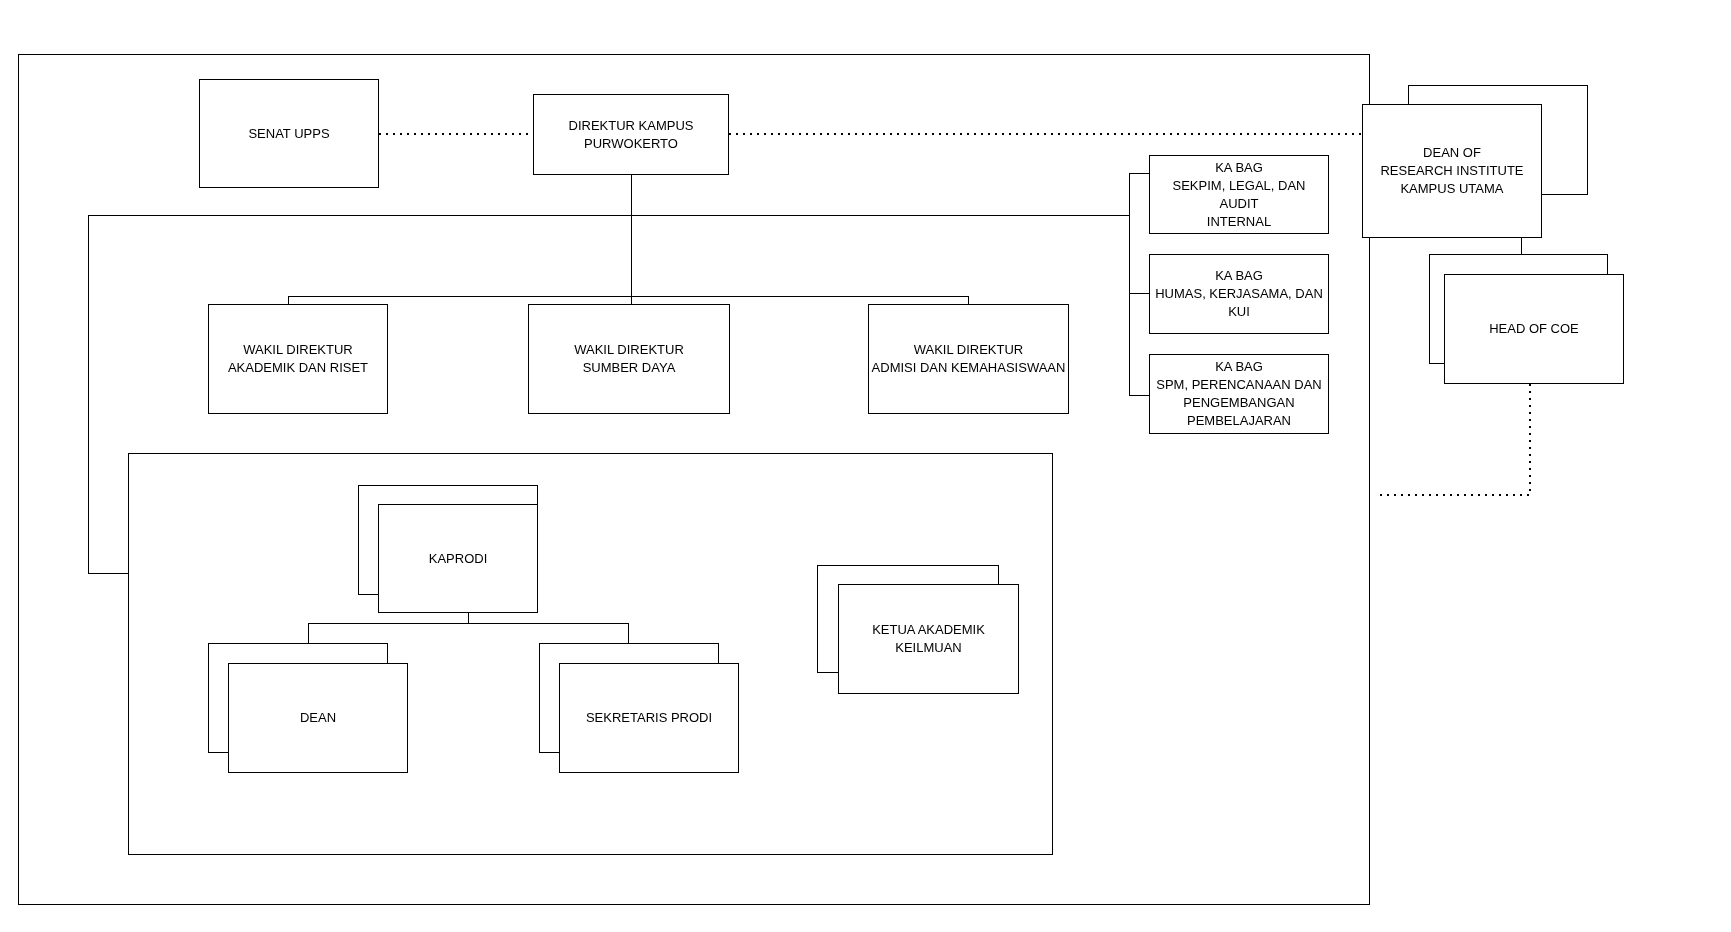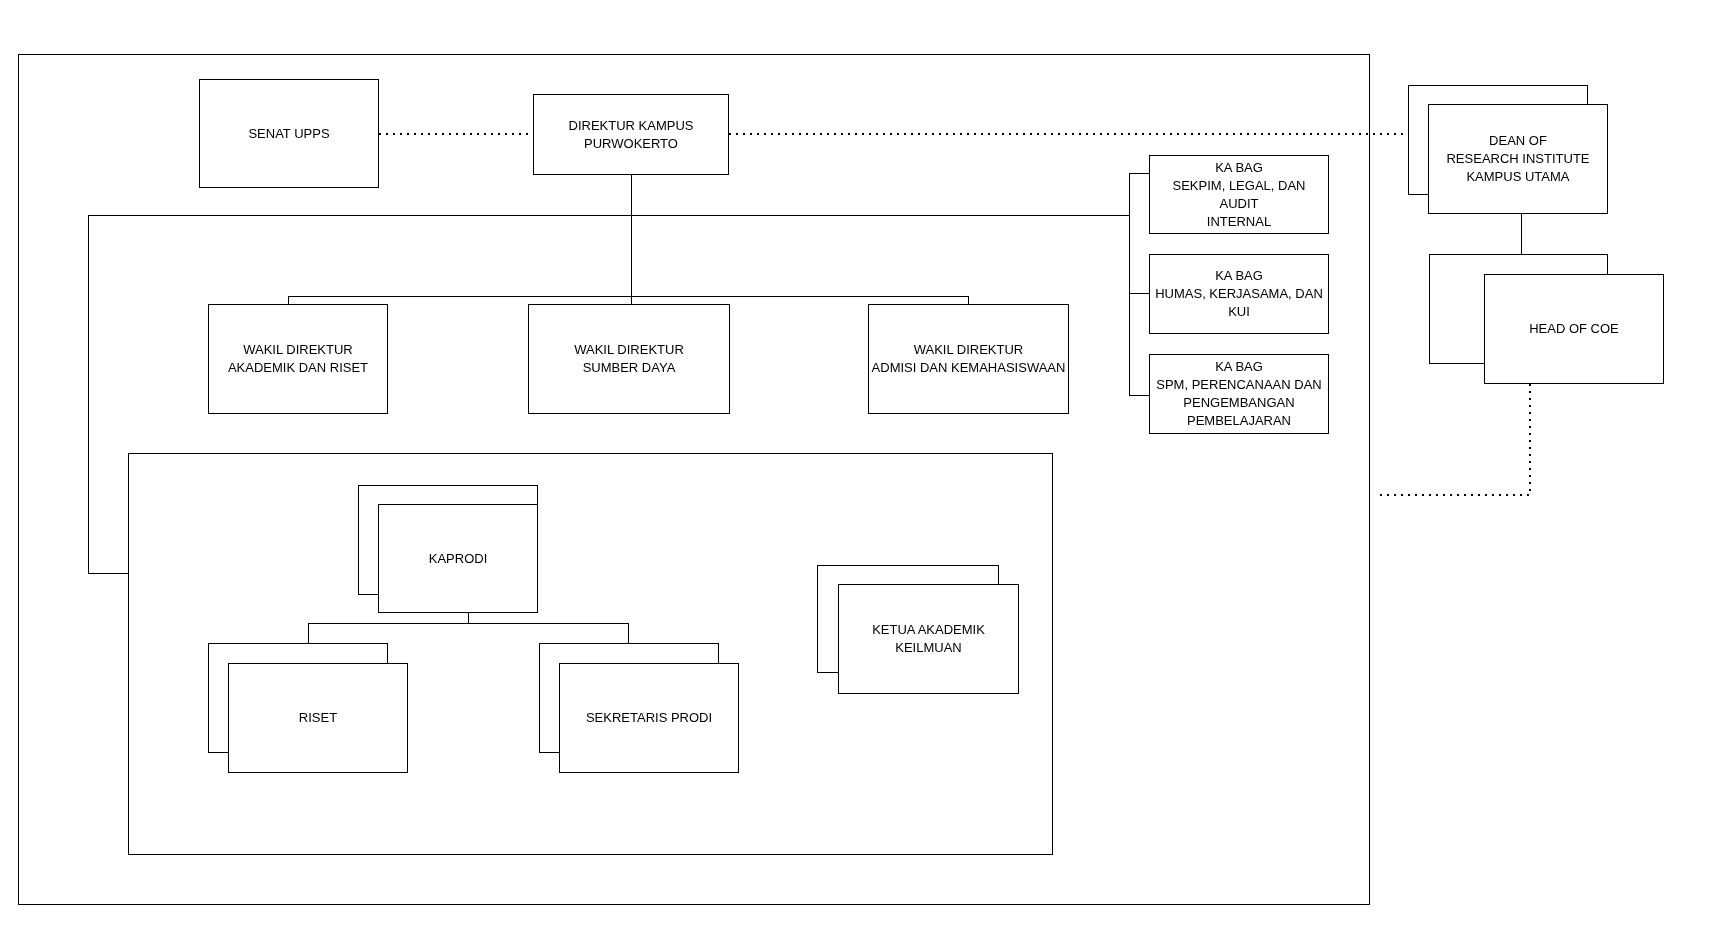--- a/index.html
+++ b/index.html
@@ -123,39 +123,39 @@
 PEMBELAJARAN</span>
   </div>
 
   <div class="backbox" style="left:358px; top:485px; width:180px; height:110px;"></div>
   <div class="node" style="left:378px; top:504px; width:160px; height:109px;">
     <span class="lbl">KAPRODI</span>
   </div>
 
   <div class="backbox" style="left:208px; top:643px; width:180px; height:110px;"></div>
   <div class="node" style="left:228px; top:663px; width:180px; height:110px;">
-    <span class="lbl">RISET</span>
+    <span class="lbl">DEAN</span>
   </div>
 
   <div class="backbox" style="left:539px; top:643px; width:180px; height:110px;"></div>
   <div class="node" style="left:559px; top:663px; width:180px; height:110px;">
     <span class="lbl">SEKRETARIS PRODI</span>
   </div>
 
   <div class="backbox" style="left:817px; top:565px; width:182px; height:108px;"></div>
   <div class="node" style="left:838px; top:584px; width:181px; height:110px;">
     <span class="lbl">KETUA AKADEMIK
 KEILMUAN</span>
   </div>
 
   <div class="backbox" style="left:1408px; top:85px; width:180px; height:110px;"></div>
-  <div class="node" style="left:1428px; top:104px; width:180px; height:110px;">
+  <div class="node" style="left:1362px; top:104px; width:180px; height:134px;">
     <span class="lbl">DEAN OF
 RESEARCH INSTITUTE
 KAMPUS UTAMA</span>
   </div>
 
   <div class="backbox" style="left:1429px; top:254px; width:179px; height:110px;"></div>
-  <div class="node" style="left:1444px; top:274px; width:180px; height:110px;margin-left:40px;">
+  <div class="node" style="left:1444px; top:274px; width:180px; height:110px;">
     <span class="lbl">HEAD OF COE</span>
   </div>
 
 </div>
 
 </body></html>

